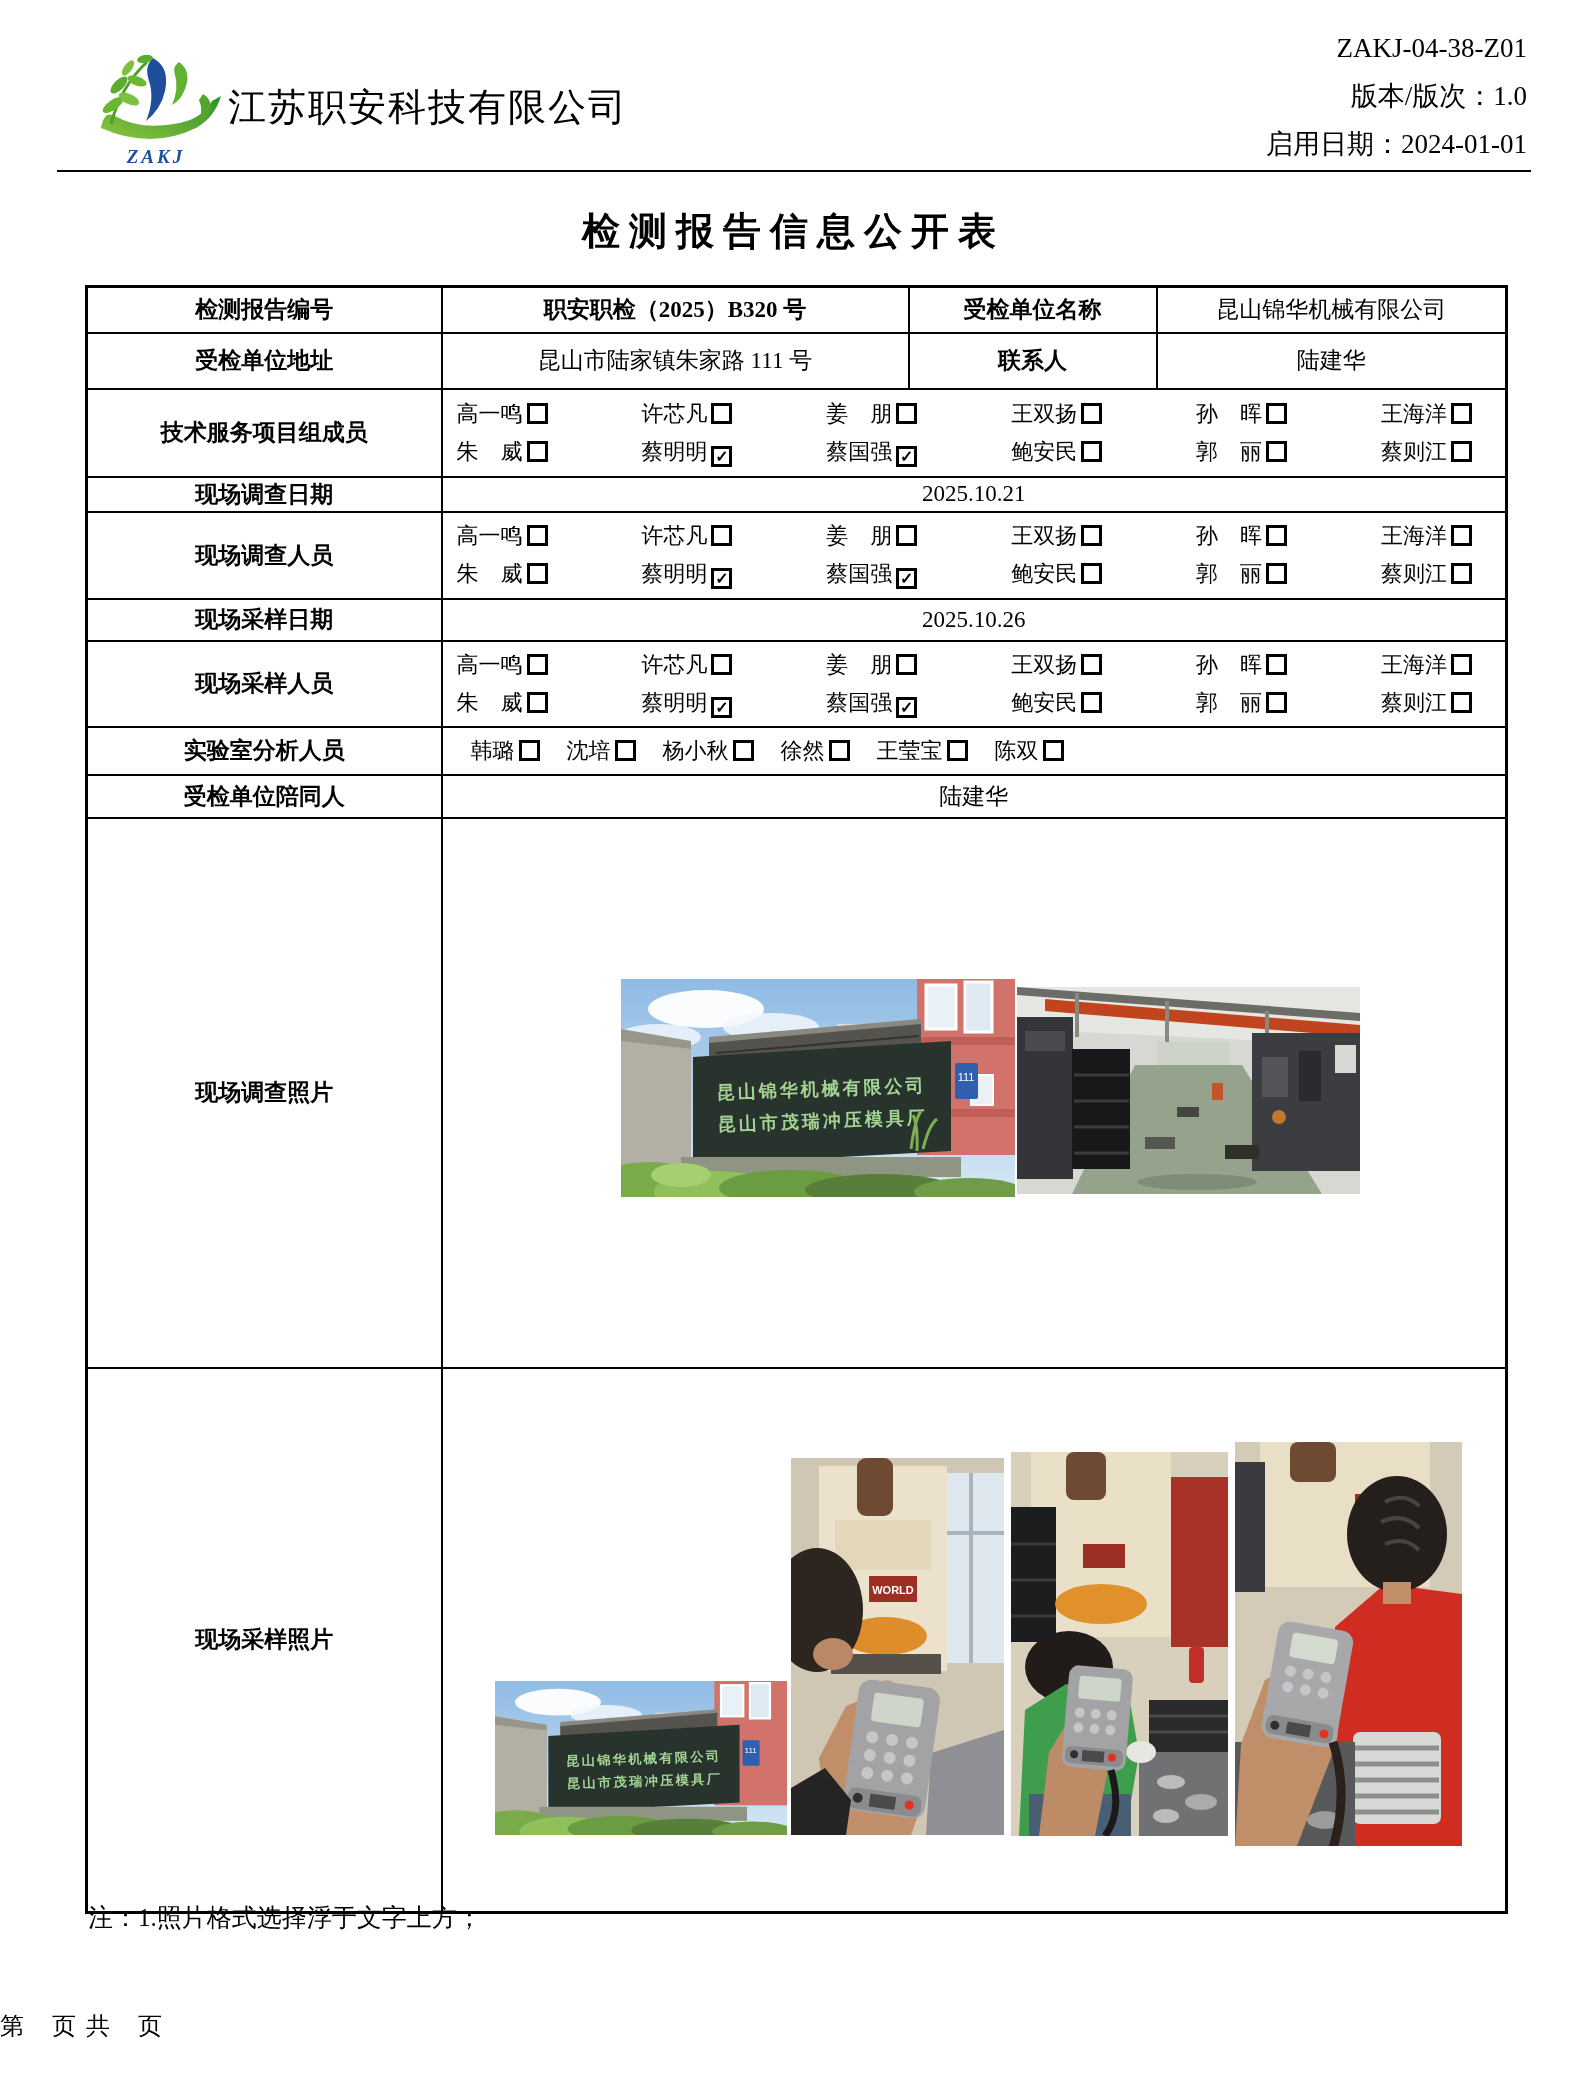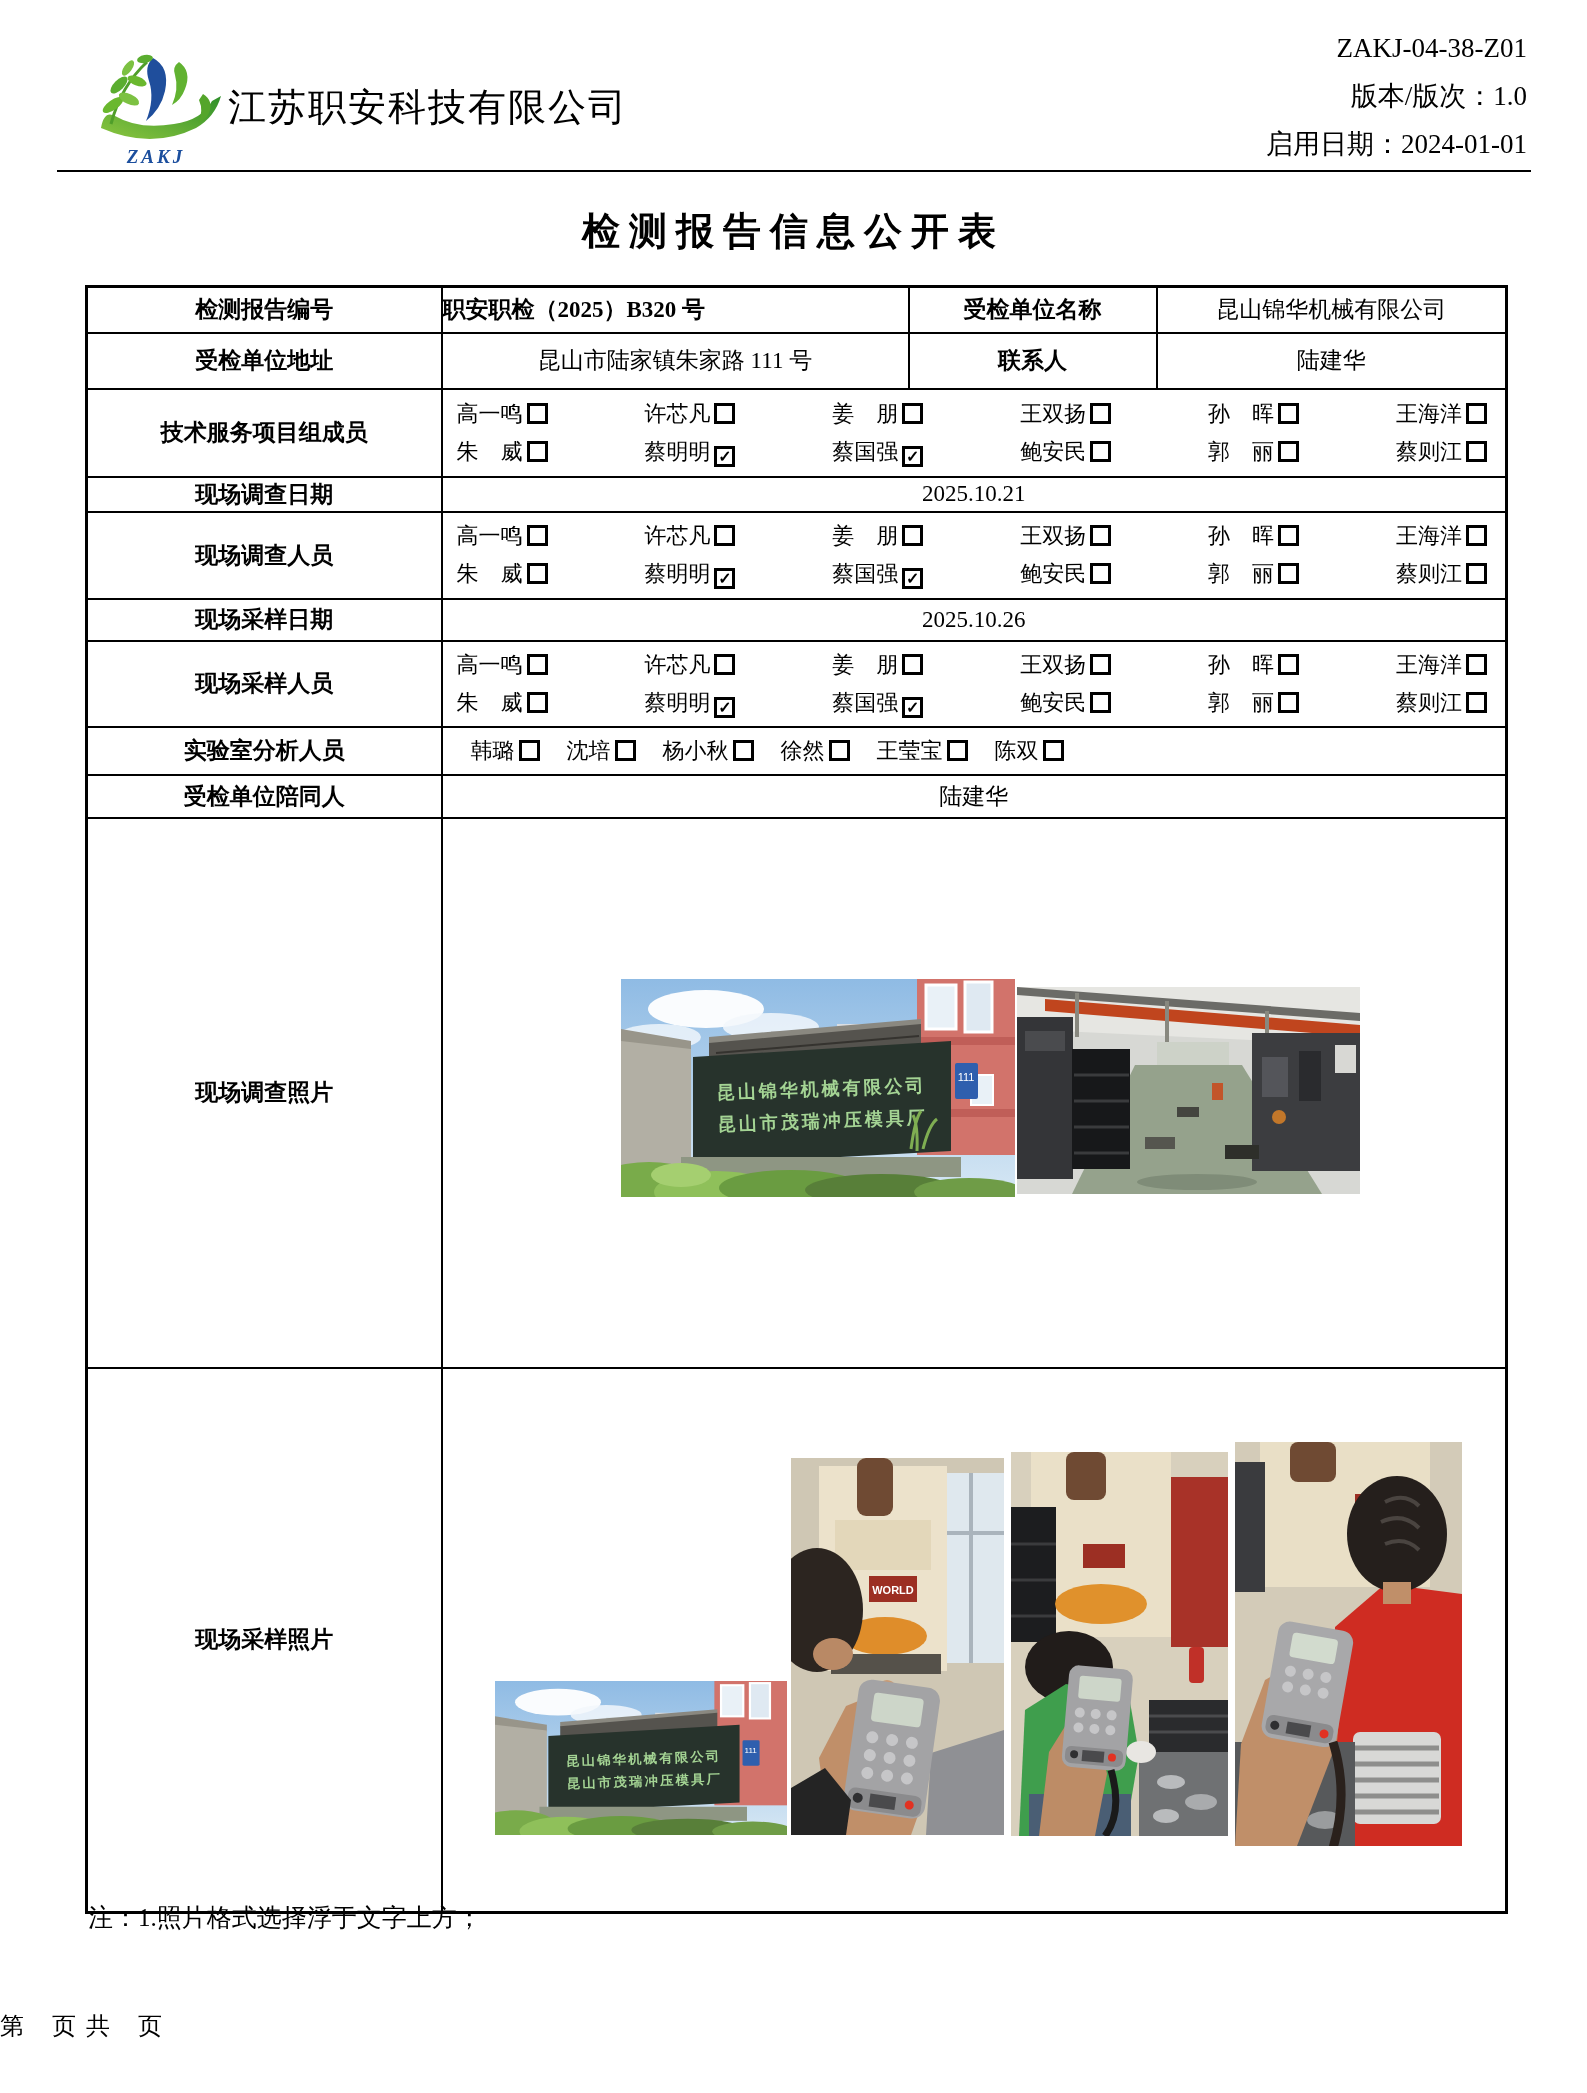--- a/index.html
+++ b/index.html
@@ -16,23 +16,23 @@
   .logo-acronym{color:var(--accent-blue); font-style:italic; font-weight:bold; font-size:19px; letter-spacing:3px; margin-top:0;}
   .company-name{position:absolute; left:228px; top:82px; font-size:38px; letter-spacing:2px; white-space:nowrap;}
   .header-meta{position:absolute; right:60px; top:24px; text-align:right; font-size:27px; line-height:48px; white-space:nowrap;}
   .header-rule{position:absolute; left:57px; top:170px; width:1474px; height:0; border-top:2px solid #000;}
   .doc-title{position:absolute; left:0; top:206px; width:100%; text-align:center; font-size:38px; font-weight:bold; letter-spacing:9px;}
   
   table.main{position:absolute; left:85px; top:285px; width:1420px; border-collapse:collapse; table-layout:fixed; border:3px solid #000;}
   table.main td{border:2px solid #000; vertical-align:middle; padding:0; font-size:23px; overflow:hidden;}
   td.lbl{font-weight:bold; text-align:center;}
   td.val{text-align:center;}
-  td.val-left{text-align:left; padding-left:13px; font-weight:bold; font-size:24px;}
+  td.val-left{text-align:center; padding-left:13px; font-weight:bold; font-size:24px;}
   .staff-wrap{display:flex; flex-direction:column; justify-content:space-evenly; height:84px;}
-  .staff-line{display:flex; justify-content:space-between; align-items:flex-start; padding:0 18px 0 14px; font-size:22px;}
+  .staff-line{display:flex; justify-content:space-between; align-items:flex-start; padding:0 33px 0 14px; font-size:22px;}
   .staff-item{white-space:nowrap;}
   .lab-line{display:flex; align-items:center; gap:27px; padding-left:28px; font-size:22px;}
   .cb{display:inline-block; box-sizing:border-box; width:21px; height:21px; border:3px solid #000;
       margin-left:4px; vertical-align:-3px; line-height:15px; text-align:center; font-size:16px; font-weight:bold;}
   .photo-cell{position:relative; padding:0;}
   .photo{position:absolute;}
   .photo svg{display:block; width:100%; height:100%;}
   
   .note{position:absolute; left:88px; top:1901px; font-size:25px;}
   .page-footer{position:absolute; left:0; top:2010px; width:100%; text-align:left; font-size:24px; letter-spacing:2px;}

